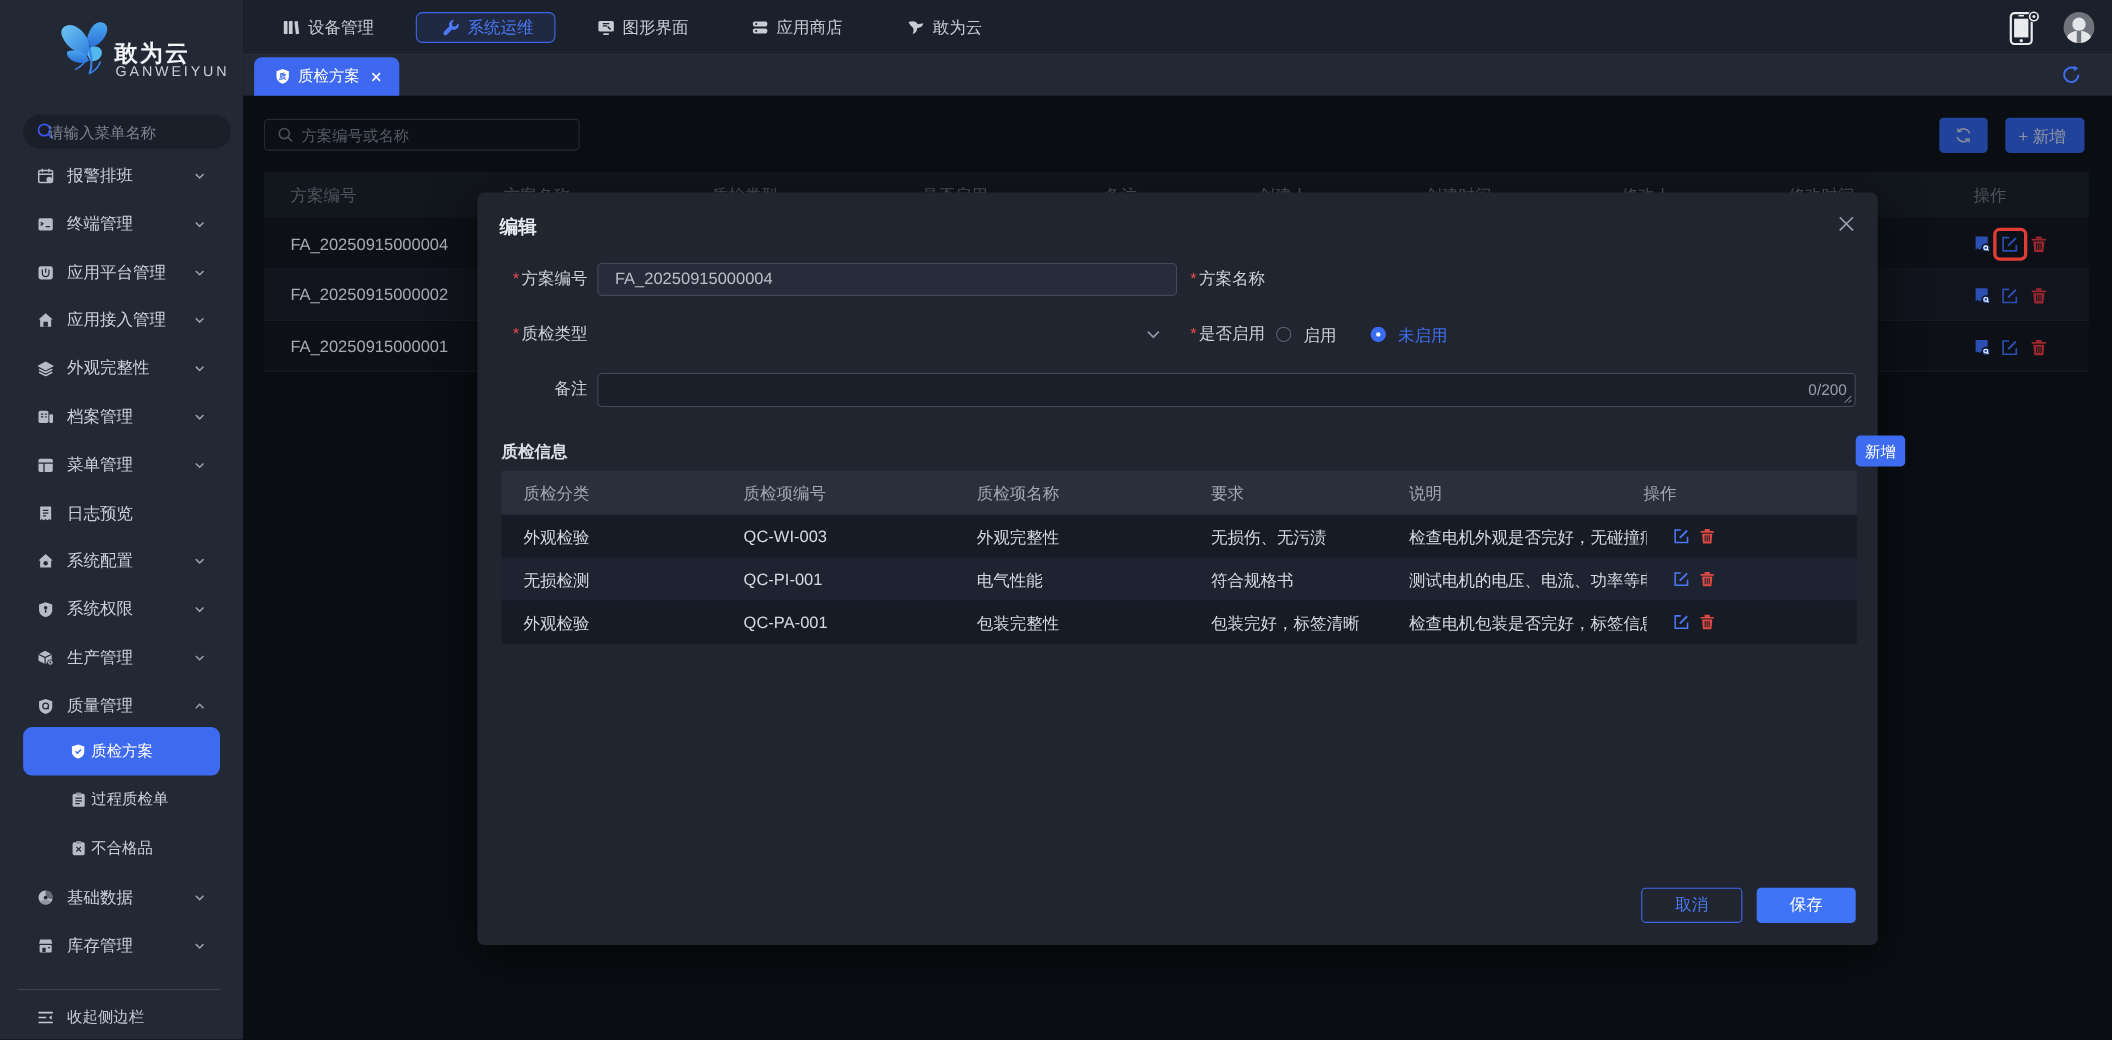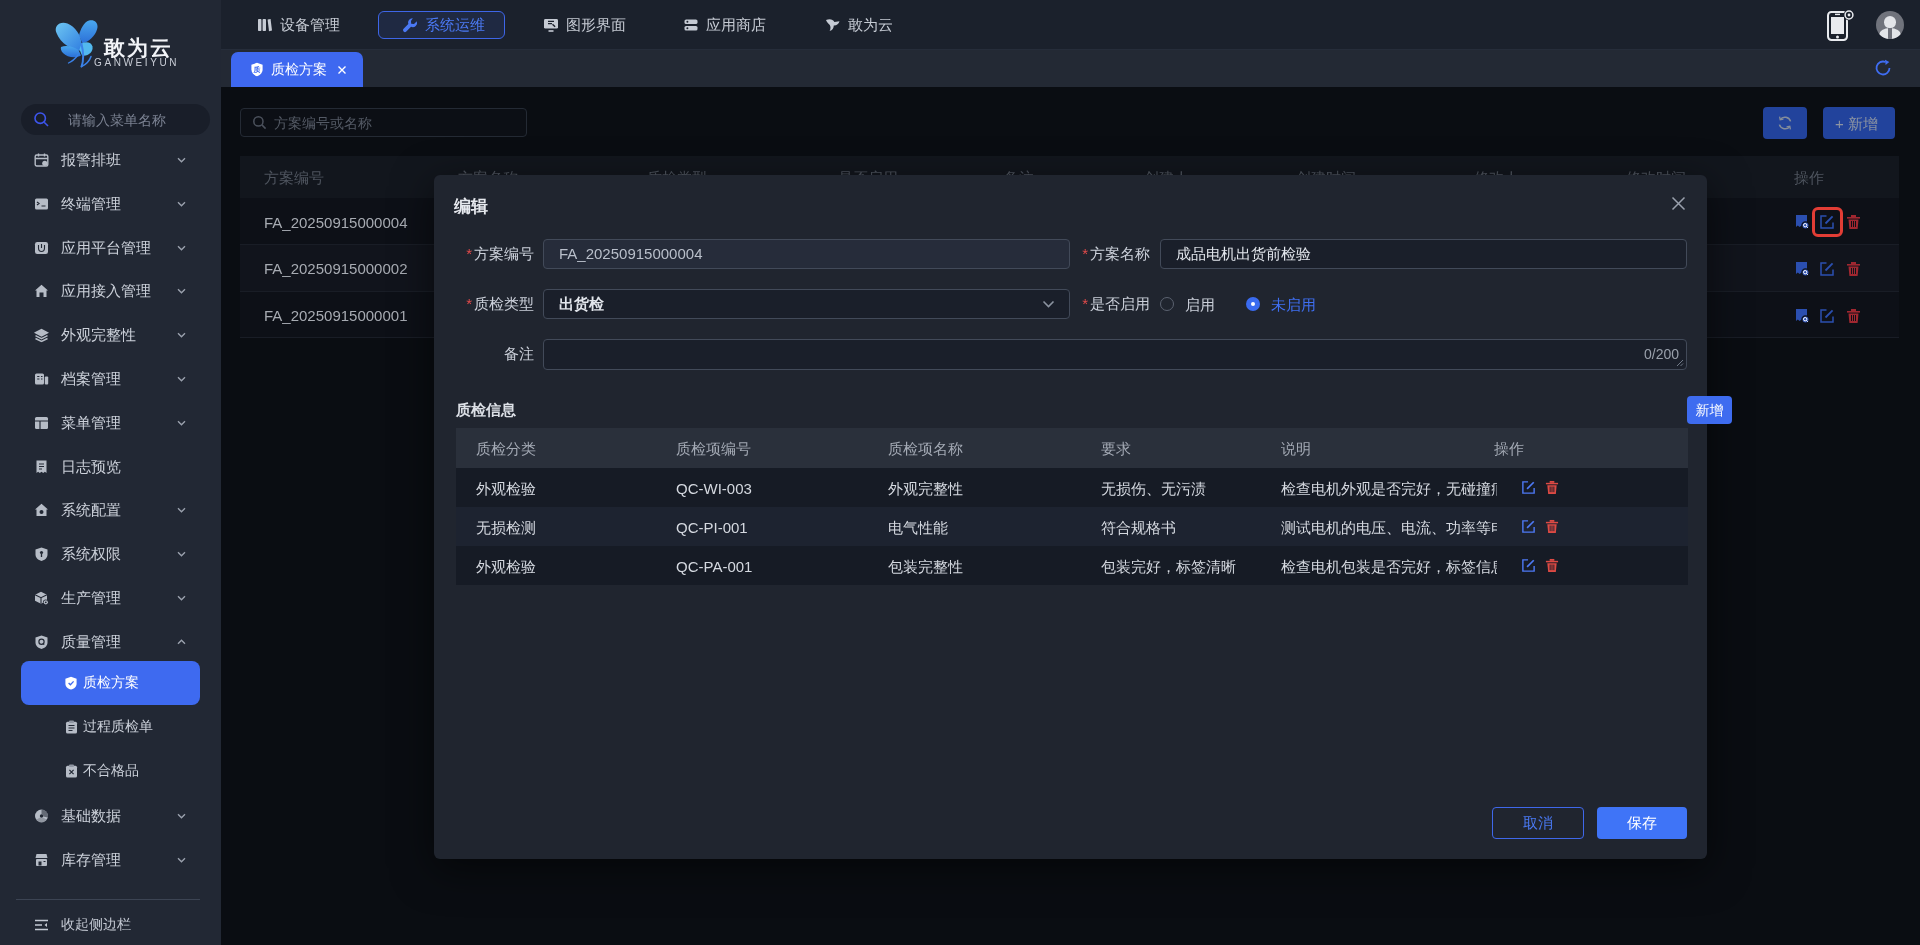--- a/index.html
+++ b/index.html
@@ -135,28 +135,28 @@
   </defs>
   <path d="M36 0.5 C42 -1 46 3.5 44 9.5 C42 16 36 21.5 29.5 23.5 L26 15.5 C27.5 9 31 2 36 0.5 Z" fill="url(#w2)"></path>
   <path d="M3.5 13 C0.5 6 7 0.5 14.5 3.5 C22.5 7 27.5 14.5 28.5 23 L29.5 31 C19 30.5 7.5 23.5 3.5 13 Z" fill="url(#w1)"></path>
   <path d="M28.5 23.5 C33.5 21 38.5 22.5 39.5 26.5 C40.5 32 35 36.5 29 35.5 L26.5 29.5 Z" fill="#52b9ef"></path>
   <path d="M8 27 C13 24.5 21 26.5 25.5 30 L28 35.5 C23 38.5 14 37.5 10 33 C8 30.8 7.5 28.8 8 27 Z" fill="url(#w2)"></path>
   <path d="M28.5 24 C30.5 32 31 40 28.5 46.5" stroke="#3b82e8" stroke-width="2" fill="none" stroke-linecap="round"></path>
   <path d="M28.5 46.5 C33 44.5 36.5 41 38 36.5" stroke="#3b82e8" stroke-width="1.5" fill="none" stroke-linecap="round"></path>
   <path d="M25 35 C22 39 19 41.5 15.5 43" stroke="#3b82e8" stroke-width="1.3" fill="none" stroke-linecap="round"></path>
  </svg>
  <div class="abs" style="left:104px;top:34px;font-size:21px;font-weight:bold;color:#f2f4f8;letter-spacing:2px;">敢为云</div>
- <div class="abs" style="left:94px;top:57px;font-size:10px;color:#c9cdd6;letter-spacing:2.6px;">GANWEIYUN</div>
+ <div class="abs" style="left:105px;top:57px;font-size:13px;color:#c9cdd6;letter-spacing:2.6px;">GANWEIYUN</div>
 
  <div class="abs" style="left:21px;top:104px;width:189px;height:31px;border-radius:16px;background:#191e29;"></div>
  <svg class="abs" style="left:33px;top:111px" width="17" height="17" viewBox="0 0 17 17" fill="none" stroke="#3d55ec" stroke-width="1.6">
   <circle cx="7.2" cy="7.2" r="5.2"></circle>
       <path d="M11.2 11.2 L15 15"></path>
  </svg>
- <div class="abs" style="left:68px;top:112px;font-size:14px;color:#7b8292;">请输入菜单名称</div>
+ <div class="abs" style="left:44px;top:112px;font-size:14px;color:#7b8292;">请输入菜单名称</div>
  <div id="menu">
   <div class="mitem" style="top:138px;">
    <svg class="mic" viewBox="0 0 15 15" fill="none" stroke="#b6bcc6" stroke-width="1.4">
           <rect x="1.2" y="2.5" width="12.6" height="11" rx="1.5"></rect>
           <path d="M4.5 1v3M10.5 1v3M1.2 6h12.6"></path>
           <circle cx="10.8" cy="10.8" r="2.6" fill="#b6bcc6" stroke="none"></circle>
         </svg>
    <span class="mtx">报警排班</span>
    <svg class="chev" viewBox="0 0 11 11" fill="none" stroke="#9aa1ad" stroke-width="1.4">
           <path d="M2 3.8 L5.5 7.3 L9 3.8"></path>
@@ -406,24 +406,22 @@
 </div>
 <div id="modal">
  <div class="abs" style="left:20px;top:20px;font-size:17px;font-weight:bold;color:#e6e9ee;">编辑</div>
  <svg class="abs" style="left:1237px;top:21px;" width="15" height="15" viewBox="0 0 15 15" stroke="#9aa1ad" stroke-width="1.5">
       <path d="M1.5 1.5 L13.5 13.5 M13.5 1.5 L1.5 13.5"></path>
     </svg>
 
  <div class="lab" style="left:0;top:64px;width:100px;"><span class="red">*</span>方案编号</div>
  <div class="inp" style="left:109px;top:64px;width:527px;background:#262c3a;color:#b9bfca;">FA_20250915000004</div>
  <div class="lab" style="left:616px;top:64px;width:100px;"><span class="red">*</span>方案名称</div>
- <div class="inp" style="left:726px;top:64px;width:527px;">成品电机出货前检验</div>
 
  <div class="lab" style="left:0;top:114px;width:100px;"><span class="red">*</span>质检类型</div>
- <div class="inp" style="left:109px;top:114px;width:527px;font-weight:600;">出货检</div>
  <svg class="abs" style="left:608px;top:125px;" width="13" height="9" viewBox="0 0 13 9" fill="none" stroke="#8b93a0" stroke-width="1.6">
       <path d="M1.5 1.5 L6.5 6.5 L11.5 1.5"></path>
     </svg>
  <div class="lab" style="left:616px;top:114px;width:100px;"><span class="red">*</span>是否启用</div>
  <div class="abs" style="left:726px;top:122px;width:14px;height:14px;border-radius:50%;border:1.5px solid #5b6270;"></div>
  <div class="abs" style="left:751px;top:121px;color:#ccd1db;">启用</div>
  <div class="abs" style="left:812px;top:122px;width:14px;height:14px;border-radius:50%;background:#3a6bf0;"></div>
  <div class="abs" style="left:817px;top:127px;width:4px;height:4px;border-radius:50%;background:#fff;"></div>
  <div class="abs" style="left:837px;top:121px;color:#3f6ff2;">未启用</div>
 

